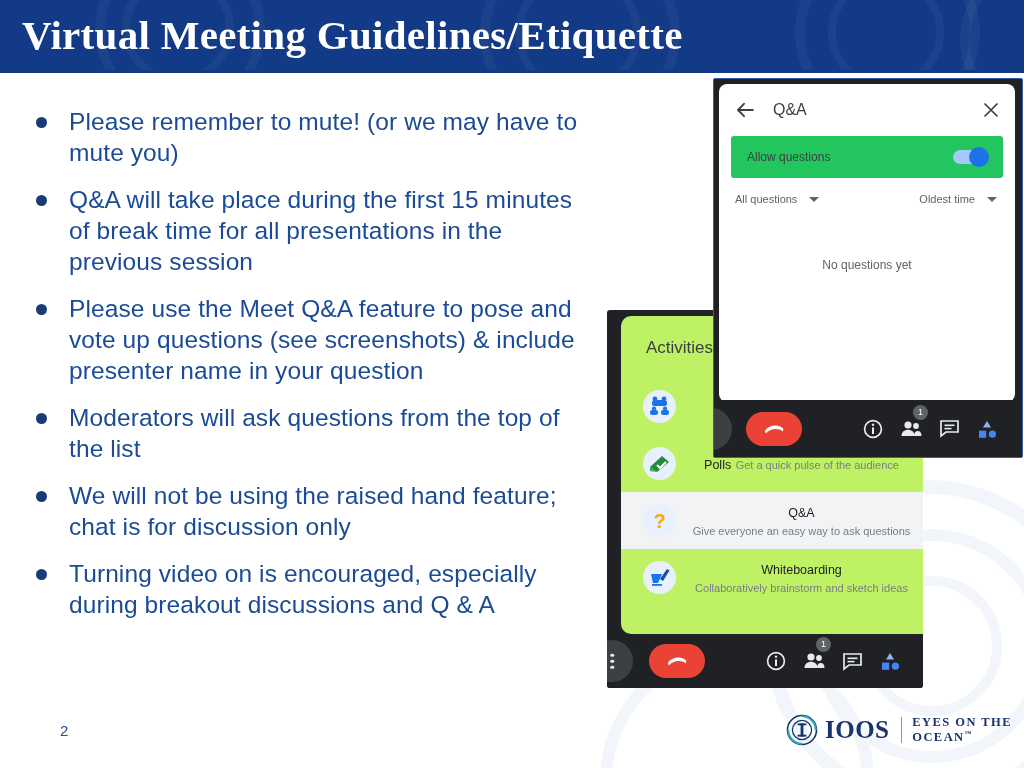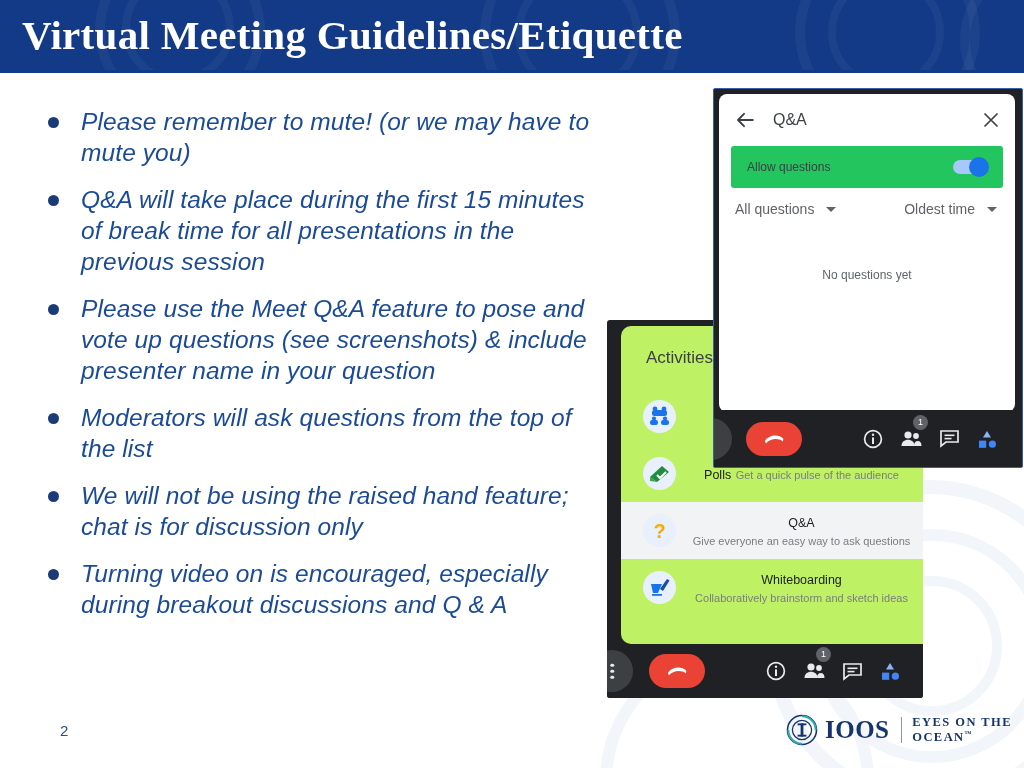--- a/index.html
+++ b/index.html
@@ -65,24 +65,23 @@
   .banner-underline {
     position: absolute;
     left: 0; top: 70px;
     width: 1024px; height: 3px;
     background: #123a86;
   }
 
   
   .bullets {
     position: absolute;
-    left: 36px;
+    left: 24px;
     top: 106px;
     width: 560px;
-    font-style: italic;
   }
   .bullet-row {
     display: flex;
     align-items: flex-start;
     margin-bottom: 16px;
   }
   .bullet-dot {
     flex: 0 0 auto;
     width: 11px;
     height: 11px;
@@ -142,21 +141,20 @@
     color: #16346e;
     letter-spacing: 1.45px;
   }
   .ioos-tm { font-size: 7px; vertical-align: super; }
 
   
   .meet-window {
     position: absolute;
     background: #202124;
     overflow: hidden;
-    margin-top: 10px;
   }
 
   
   #activities-window {
     left: 607px;
     top: 310px;
     width: 316px;
     height: 378px;
     border-radius: 3px;
   }
@@ -276,21 +274,21 @@
   }
   .qa-filter-row {
     display: flex;
     align-items: center;
     height: 42px;
     padding: 0 18px 0 16px;
   }
   .qa-select {
     display: flex;
     align-items: center;
-    font-size: 14px;
+    font-size: 11px;
     color: #5f6368;
   }
   .qa-select .caret {
     margin-left: 12px;
     width: 0; height: 0;
     border-left: 5px solid transparent;
     border-right: 5px solid transparent;
     border-top: 5px solid #5f6368;
   }
   .qa-spacer { flex: 1 1 auto; }

